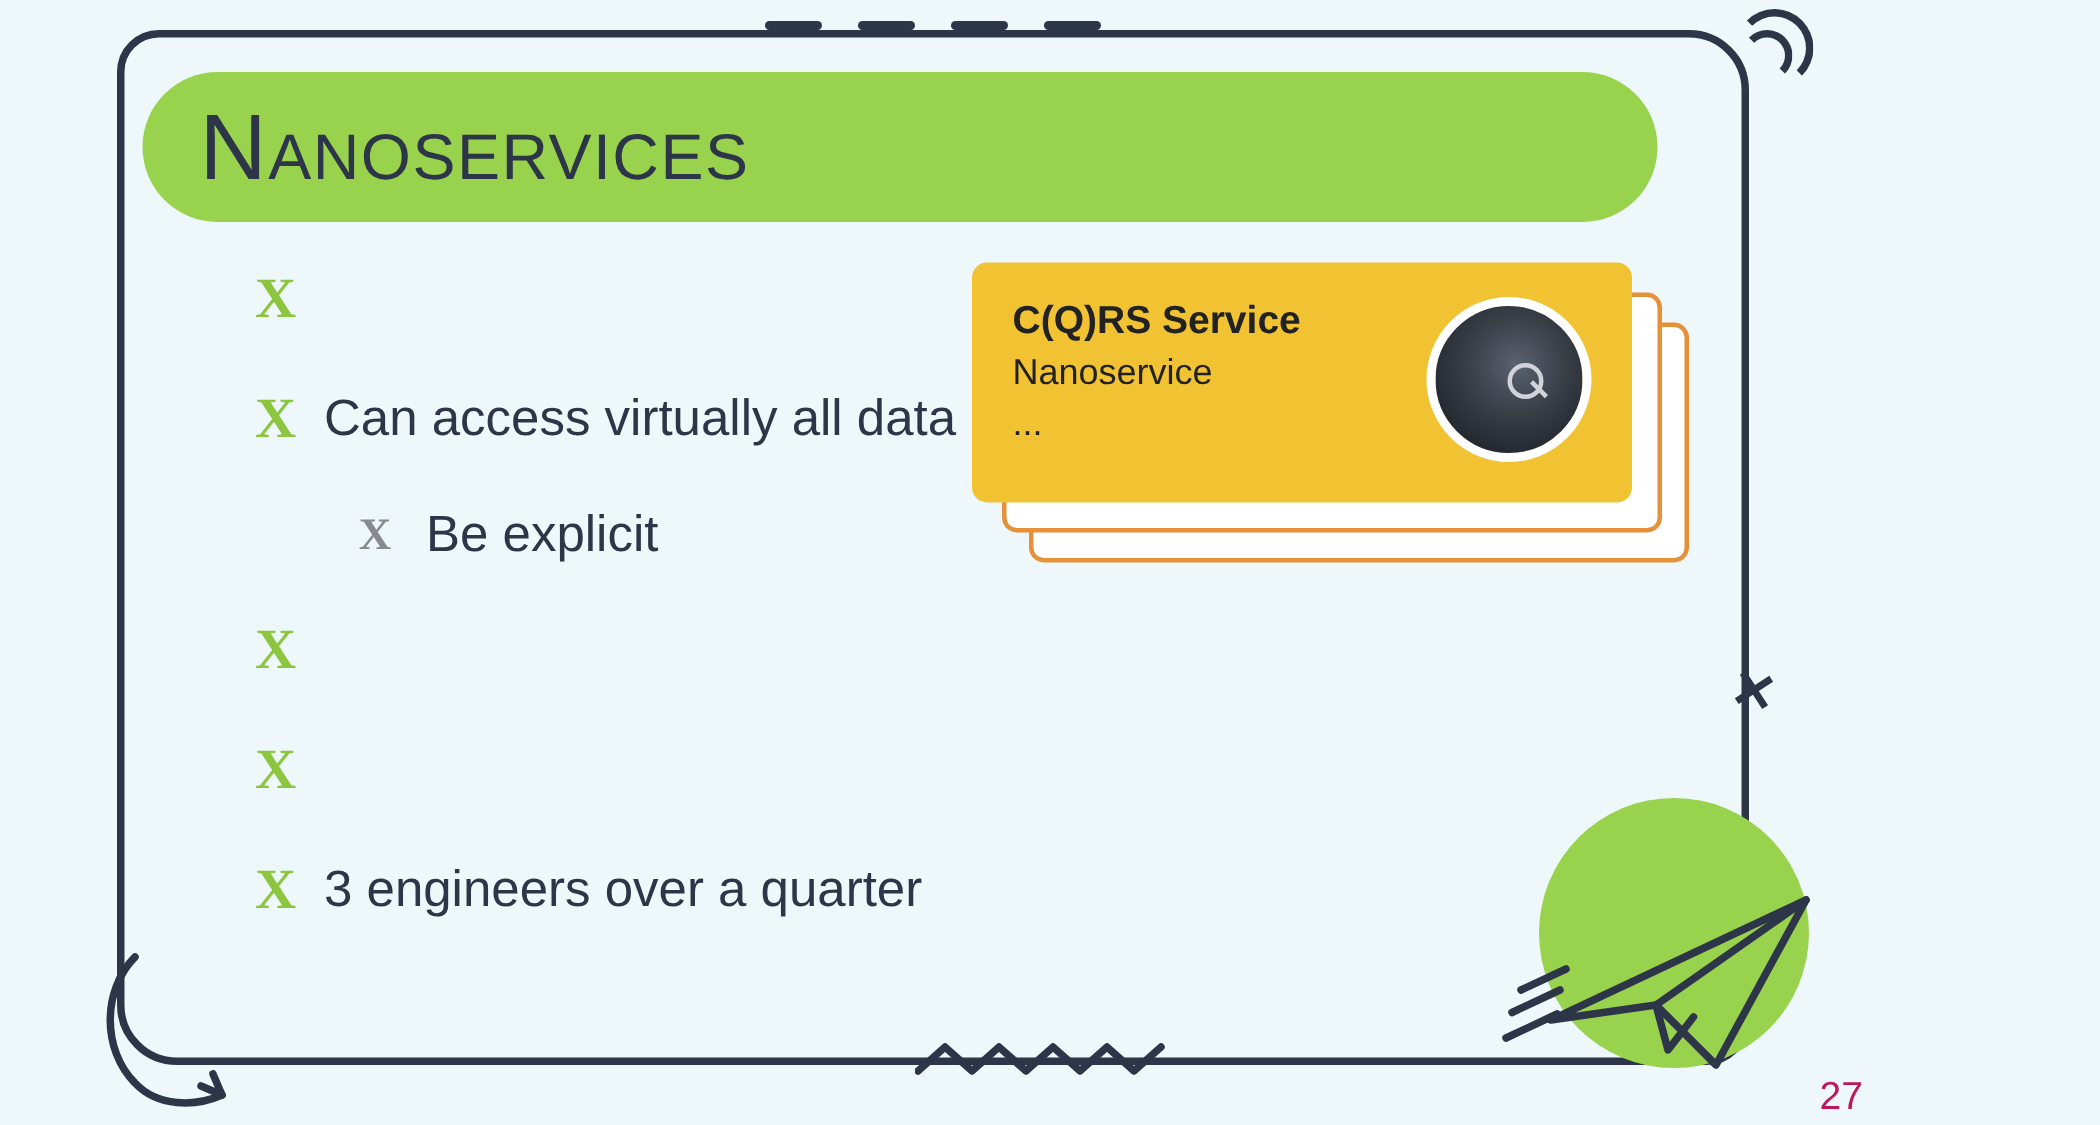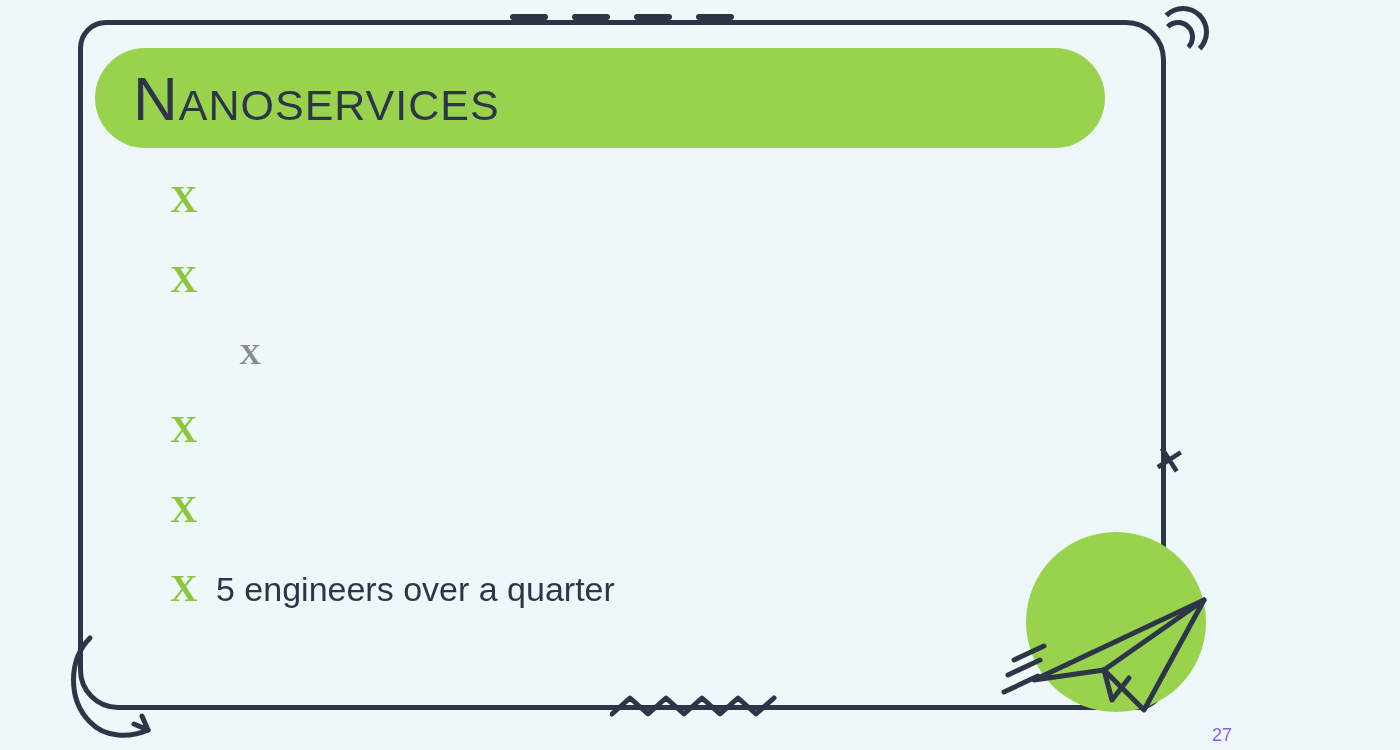--- a/index.html
+++ b/index.html
@@ -217,24 +217,24 @@
     top: 440px;
     font-size: 36px;
     font-weight: 900;
     color: var(--ink);
     transform: rotate(12deg);
     font-family: "Comic Sans MS", cursive;
   }
   
   .page-num {
     position: absolute;
-    right: 12px;
+    right: 2px;
     bottom: 4px;
-    font-size: 18px;
-    color: #8b5cf6;
+    font-size: 26px;
+    color: #be185d;
   }
 </style>
 </head>
 <body>
 
 <div class="stage">
 
   <div class="frame"></div>
 
   <div class="top-dashes">
@@ -259,37 +259,51 @@
     <h1>Nanoservices</h1>
   </div>
 
   <div class="bullets">
     <ul>
       <li>
         <span class="x-mark">X</span>
       </li>
       <li>
         <span class="x-mark">X</span>
+        <span>Can access virtually all data</span>
       </li>
       <li class="sub">
         <span class="x-mark gray">X</span>
-      </li>
-      <li>
-        <span class="x-mark">X</span>
-      </li>
-      <li>
-        <span class="x-mark">X</span>
-      </li>
-      <li>
-        <span class="x-mark">X</span>
-        <span>5 engineers over a quarter</span>
+        <span>Be explicit</span>
+      </li>
+      <li>
+        <span class="x-mark">X</span>
+      </li>
+      <li>
+        <span class="x-mark">X</span>
+      </li>
+      <li>
+        <span class="x-mark">X</span>
+        <span>3 engineers over a quarter</span>
       </li>
     </ul>
   </div>
 
+  <div class="card-stack">
+    <div class="card back2"></div>
+    <div class="card back1"></div>
+    <div class="card front">
+      <div class="txt">
+        <div class="t1">C(Q)RS Service</div>
+        <div class="t2">Nanoservice</div>
+        <div class="t3">...</div>
+      </div>
+      <div class="thumb"></div>
+    </div>
+  </div>
 
   <div class="green-circle"></div>
 
   <svg class="plane" viewBox="0 0 230 160">
     <g fill="none" stroke="#2d3548" stroke-width="5" stroke-linejoin="round" stroke-linecap="round">
       <path d="M40 120 L210 40 L150 150 L110 110 Z"></path>
       <path d="M110 110 L210 40"></path>
       <path d="M110 110 L118 140 L135 118"></path>
       <path d="M20 100 L50 86"></path>
       <path d="M14 115 L46 100"></path>

